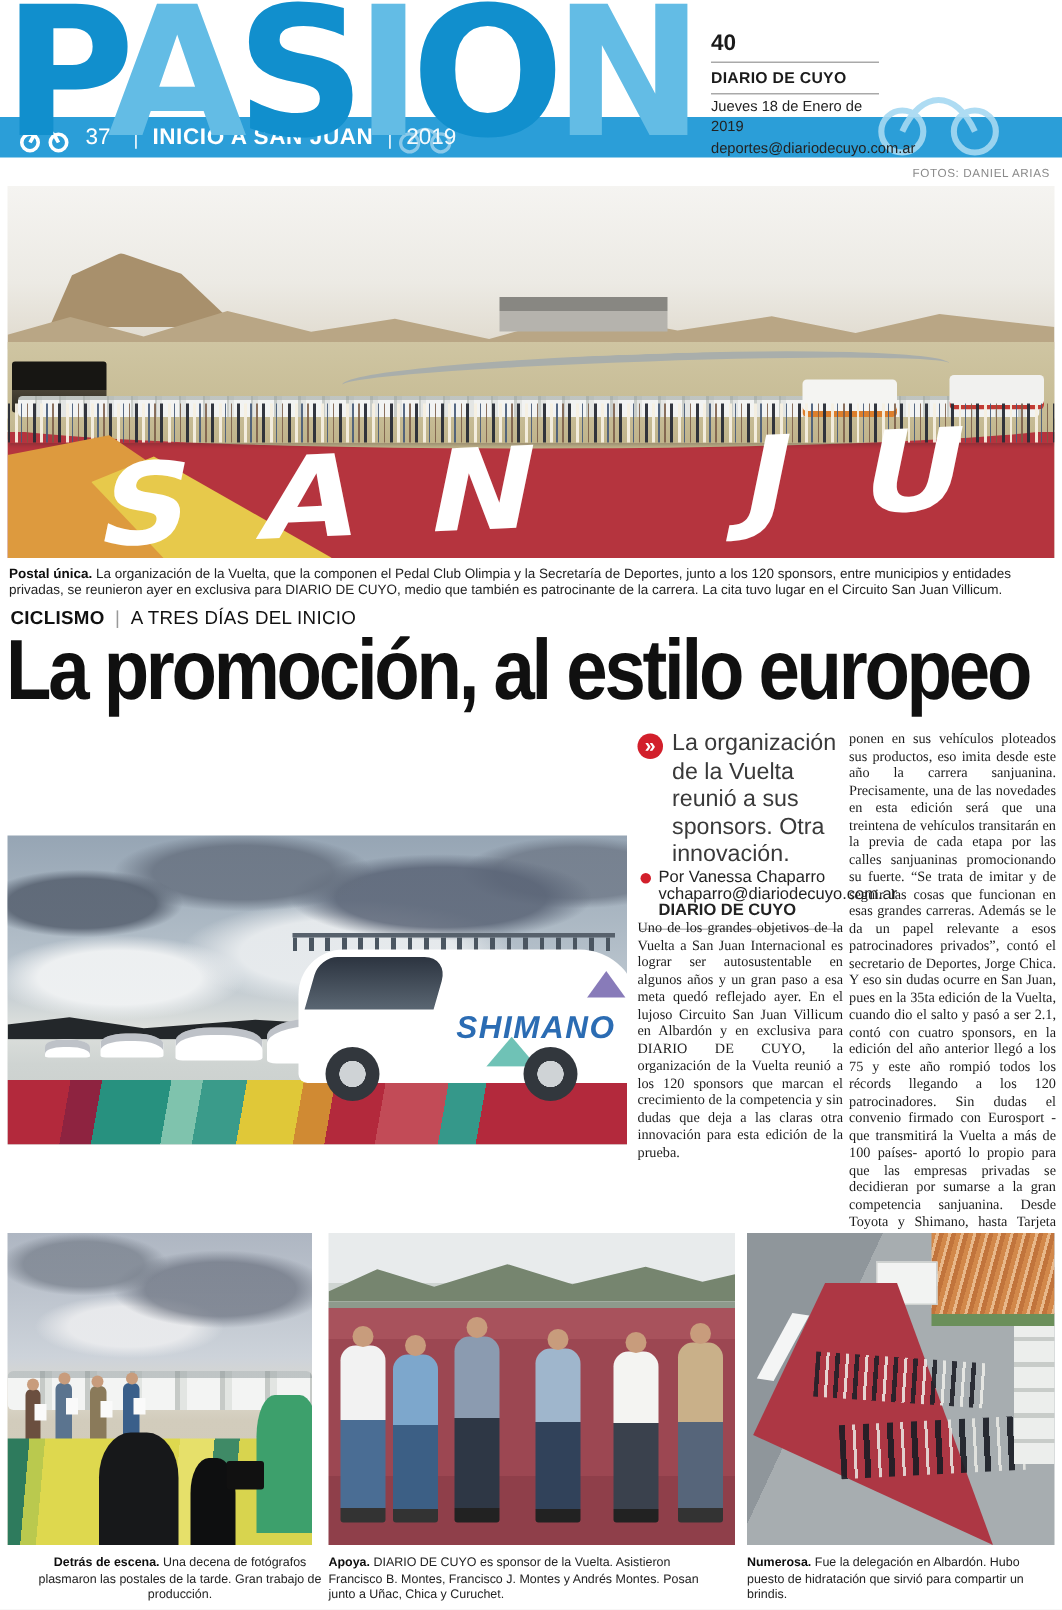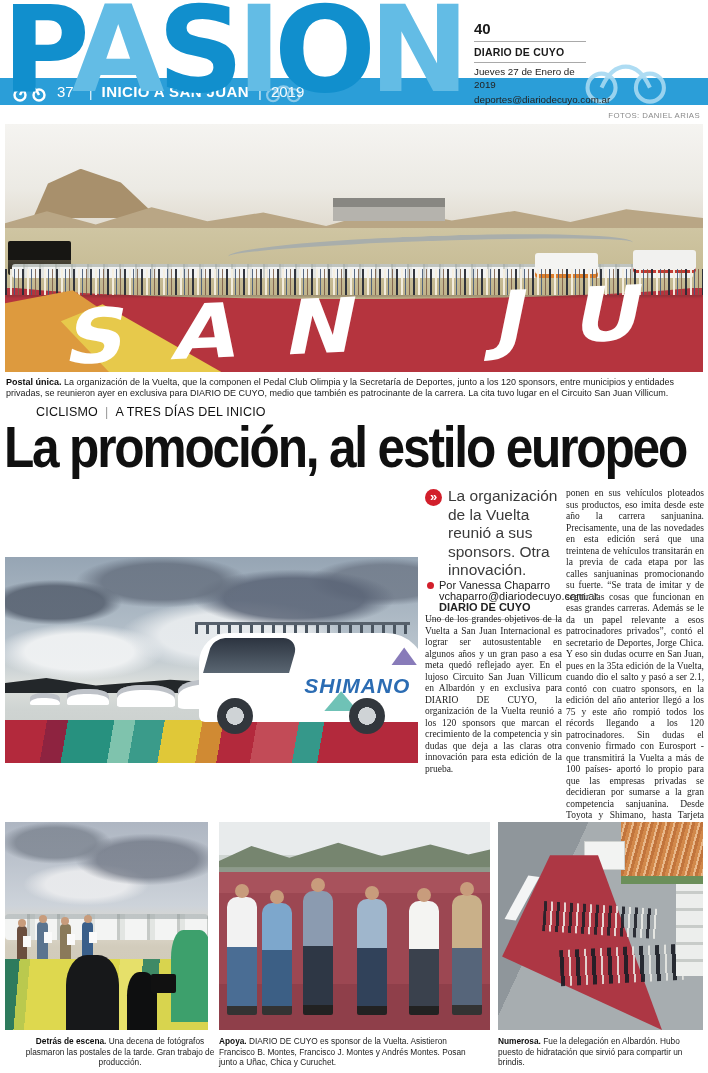--- a/index.html
+++ b/index.html
@@ -62,21 +62,21 @@
     font-family:"DejaVu Sans",sans-serif;font-weight:700;font-size:76px;line-height:1;
     letter-spacing:44px;word-spacing:14px;white-space:nowrap;
     transform:skewX(-14deg) rotate(-2.5deg) scaleX(1.08);transform-origin:left bottom;}
 
   .caption{position:absolute;font-size:9px;line-height:11.4px;color:#222;margin:0;}
   .caption b{color:#0d0d0d;}
   .main-caption{top:377px;left:6px;width:696px;}
 
   
   .kicker{position:absolute;top:405px;left:7px;font-size:12.5px;letter-spacing:.2px;color:#111;}
-  .kicker b{font-weight:400;margin-left:29px;}
+  .kicker b{font-weight:700;}
   .kicker .ksep{color:#999;margin:0 7px;}
   .headline{position:absolute;top:417px;left:4px;margin:0;color:#101010;white-space:nowrap;
     font:700 57px/1.08 "Liberation Sans",sans-serif;letter-spacing:-2.5px;
     transform:scaleX(.87);transform-origin:left top;}
 
   
   .lede{position:absolute;top:487px;left:425px;width:140px;display:flex;gap:6px;}
   .lede-icon{flex:0 0 17px;height:17px;border-radius:50%;background:#d21f2b;color:#fff;
     font-weight:700;font-size:13px;line-height:16px;text-align:center;margin-top:2px;}
   .lede-text{margin:0;font-size:15.5px;line-height:18.5px;color:#3a3a3a;}
@@ -206,21 +206,21 @@
       <svg class="ghost2" width="150" height="56" viewBox="0 0 36 22">
         <circle cx="8" cy="14" r="5.5" fill="none" stroke="#a6d9f2" stroke-width="1.6"></circle>
         <circle cx="27" cy="14" r="5.5" fill="none" stroke="#a6d9f2" stroke-width="1.6"></circle>
         <path d="M8 14 C13 3,22 3,27 14" fill="none" stroke="#a6d9f2" stroke-width="1.6"></path>
       </svg>
     </div>
     <h1 class="logo"><span class="ld">P</span><span class="ll">A</span><span class="ld">S</span><span class="ll">I</span><span class="ld">Ó</span><span class="ll">N</span></h1>
     <div class="pageinfo">
       <div class="pnum">40</div>
       <div class="pname">DIARIO DE CUYO</div>
-      <div class="pdate">Jueves 27 de Enero de 2019</div>
+      <div class="pdate">Jueves 18 de Enero de 2019</div>
       <div class="pmail">deportes@diariodecuyo.com.ar</div>
     </div>
   </header>
 
   <div class="credit">FOTOS: DANIEL ARIAS</div>
 
   <figure class="main-photo" style="margin:0;">
     <div class="mp-hill"></div>
     <div class="mp-mtn"></div>
     <div class="mp-field"></div>

